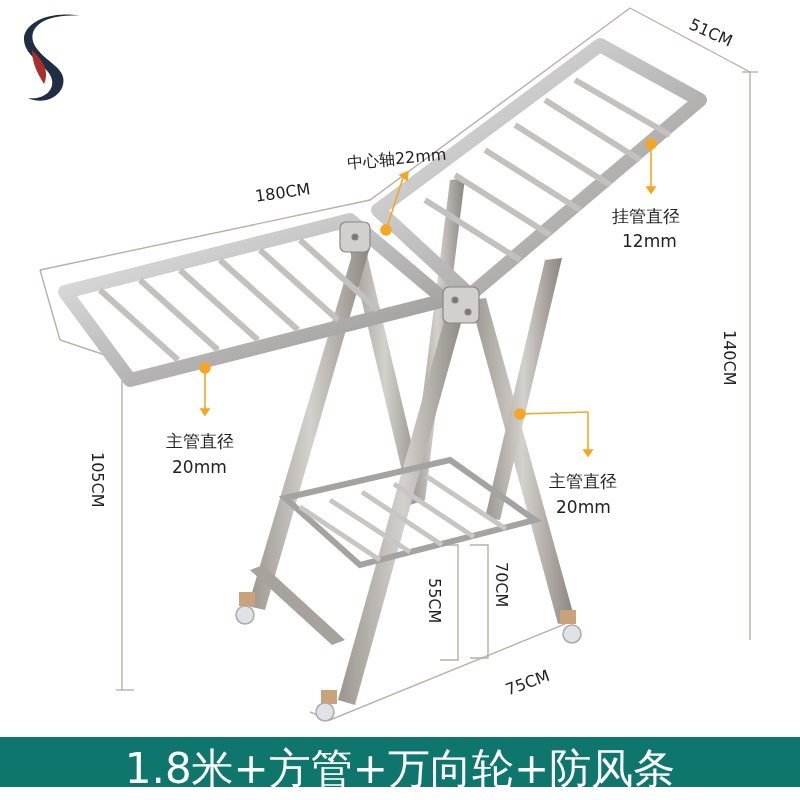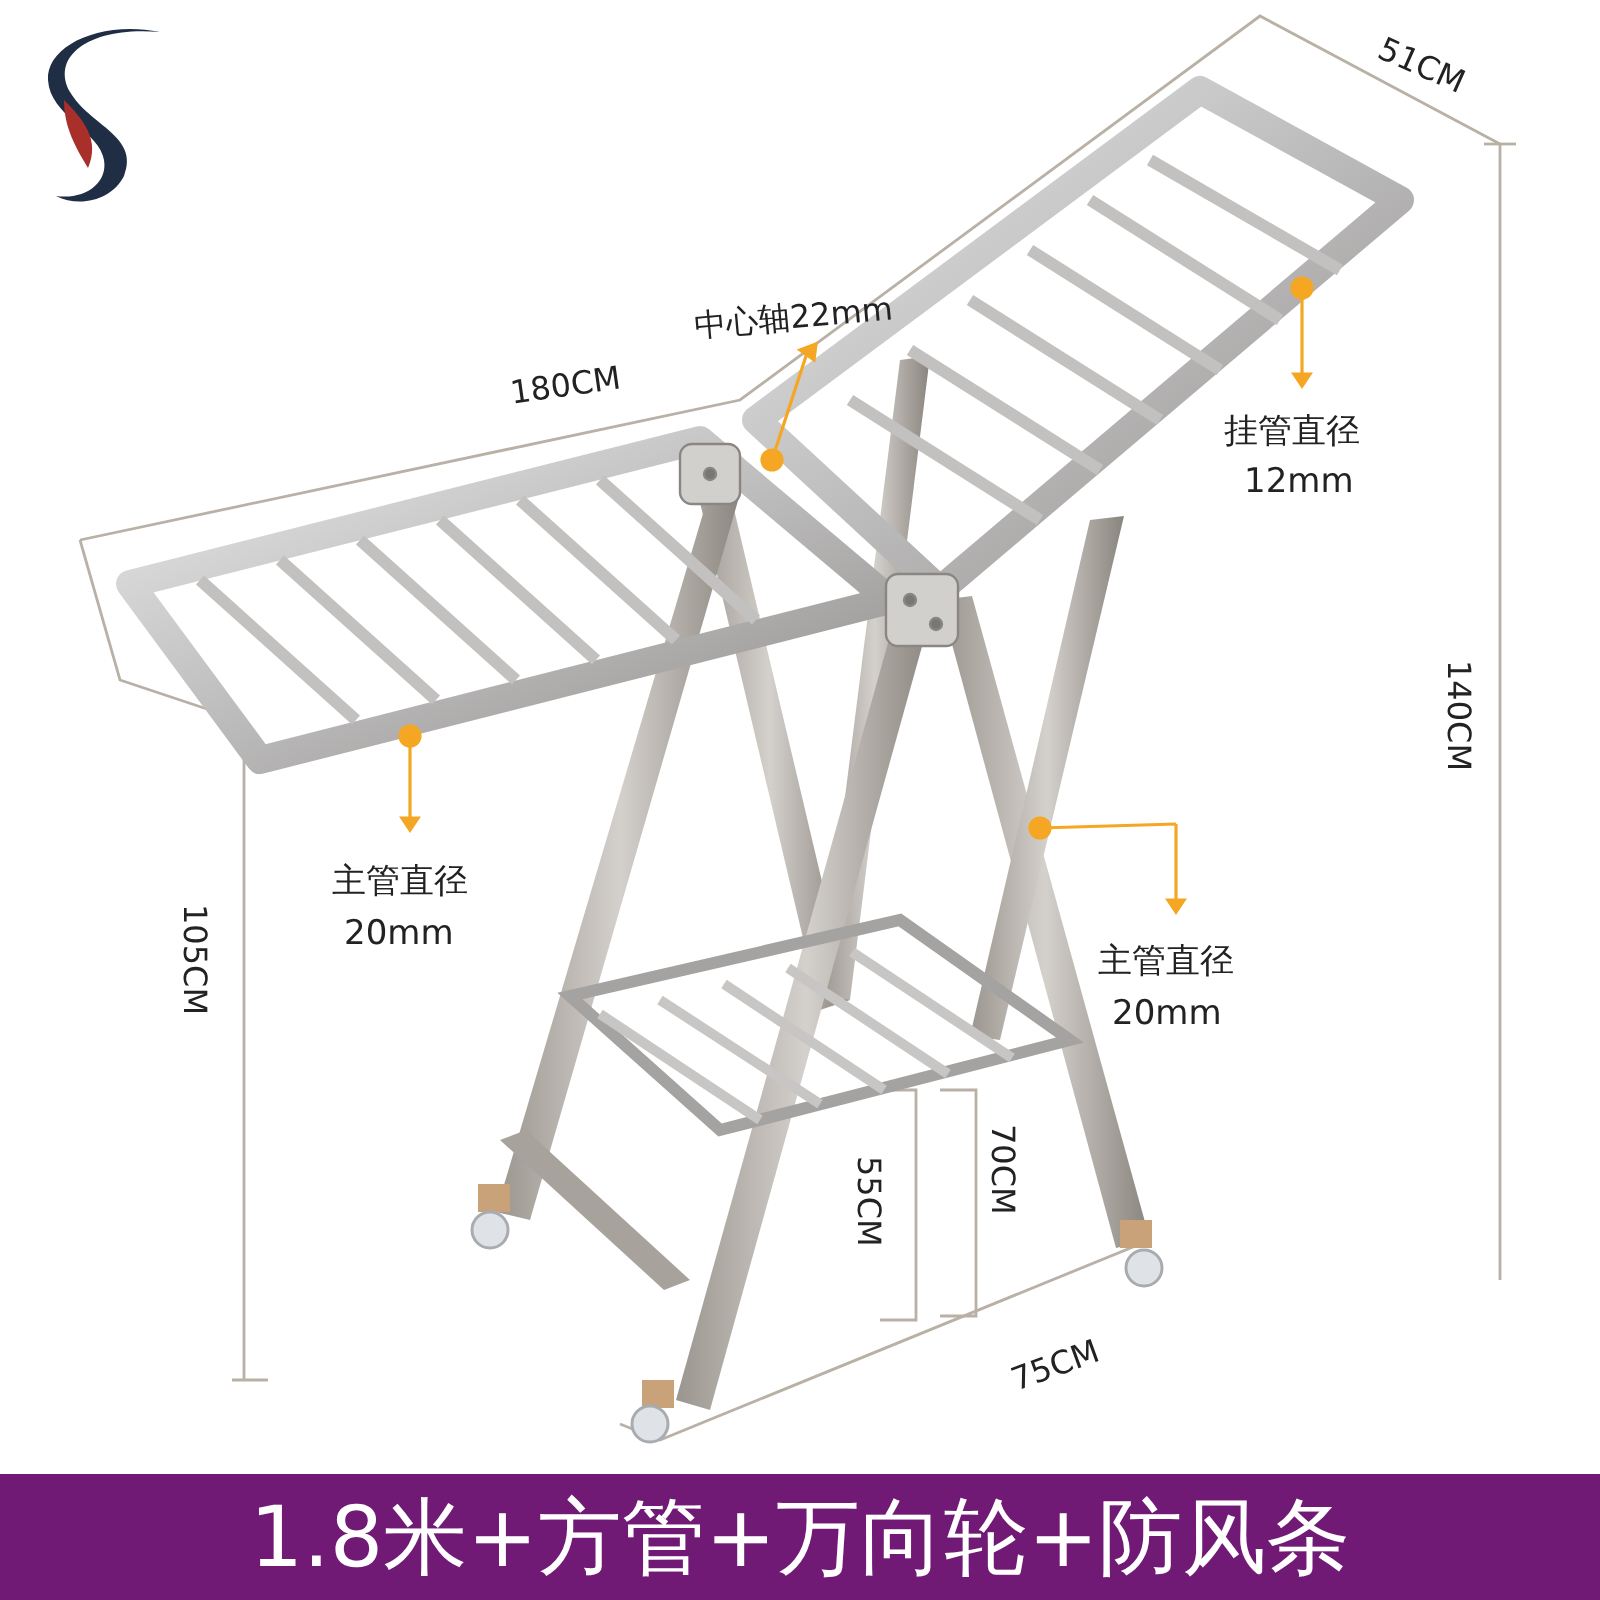--- a/index.html
+++ b/index.html
@@ -7,21 +7,21 @@
          font-family:"DejaVu Sans", sans-serif; }
   .abs { position:absolute; }
   #art { position:absolute; left:0; top:0; width:800px; height:800px; }
   .logo-brand { left:20px; top:8px; width:250px; height:100px; }
   .logo-cn { position:absolute; left:68px; top:2px; font-size:52px; font-weight:bold; color:#111;
              letter-spacing:2px; font-family:"DejaVu Sans", sans-serif; line-height:70px; }
   .logo-en { position:absolute; left:60px; top:78px; font-size:17px; color:#222;
              font-family:"Liberation Serif", serif; letter-spacing:0.5px; white-space:nowrap; }
   .lbl { position:absolute; color:#222; font-size:17px; white-space:nowrap; line-height:22px; }
   .rot90 { transform-origin:left top; transform:rotate(90deg); }
-  .footer { position:absolute; left:0; top:737px; width:800px; height:63px; background:#701a75;
+  .footer { position:absolute; left:0; top:737px; width:800px; height:50px; background:#0f766e;
             color:#fff; font-size:42px; text-align:center; line-height:63px; letter-spacing:0px;
             font-family:"DejaVu Sans", sans-serif; }
 </style>
 </head>
 <body>
 
 <svg id="art" viewBox="0 0 800 800">
   <defs>
     <linearGradient id="steel" x1="0" y1="0" x2="1" y2="1">
       <stop offset="0" stop-color="#e9e9ea"></stop>

